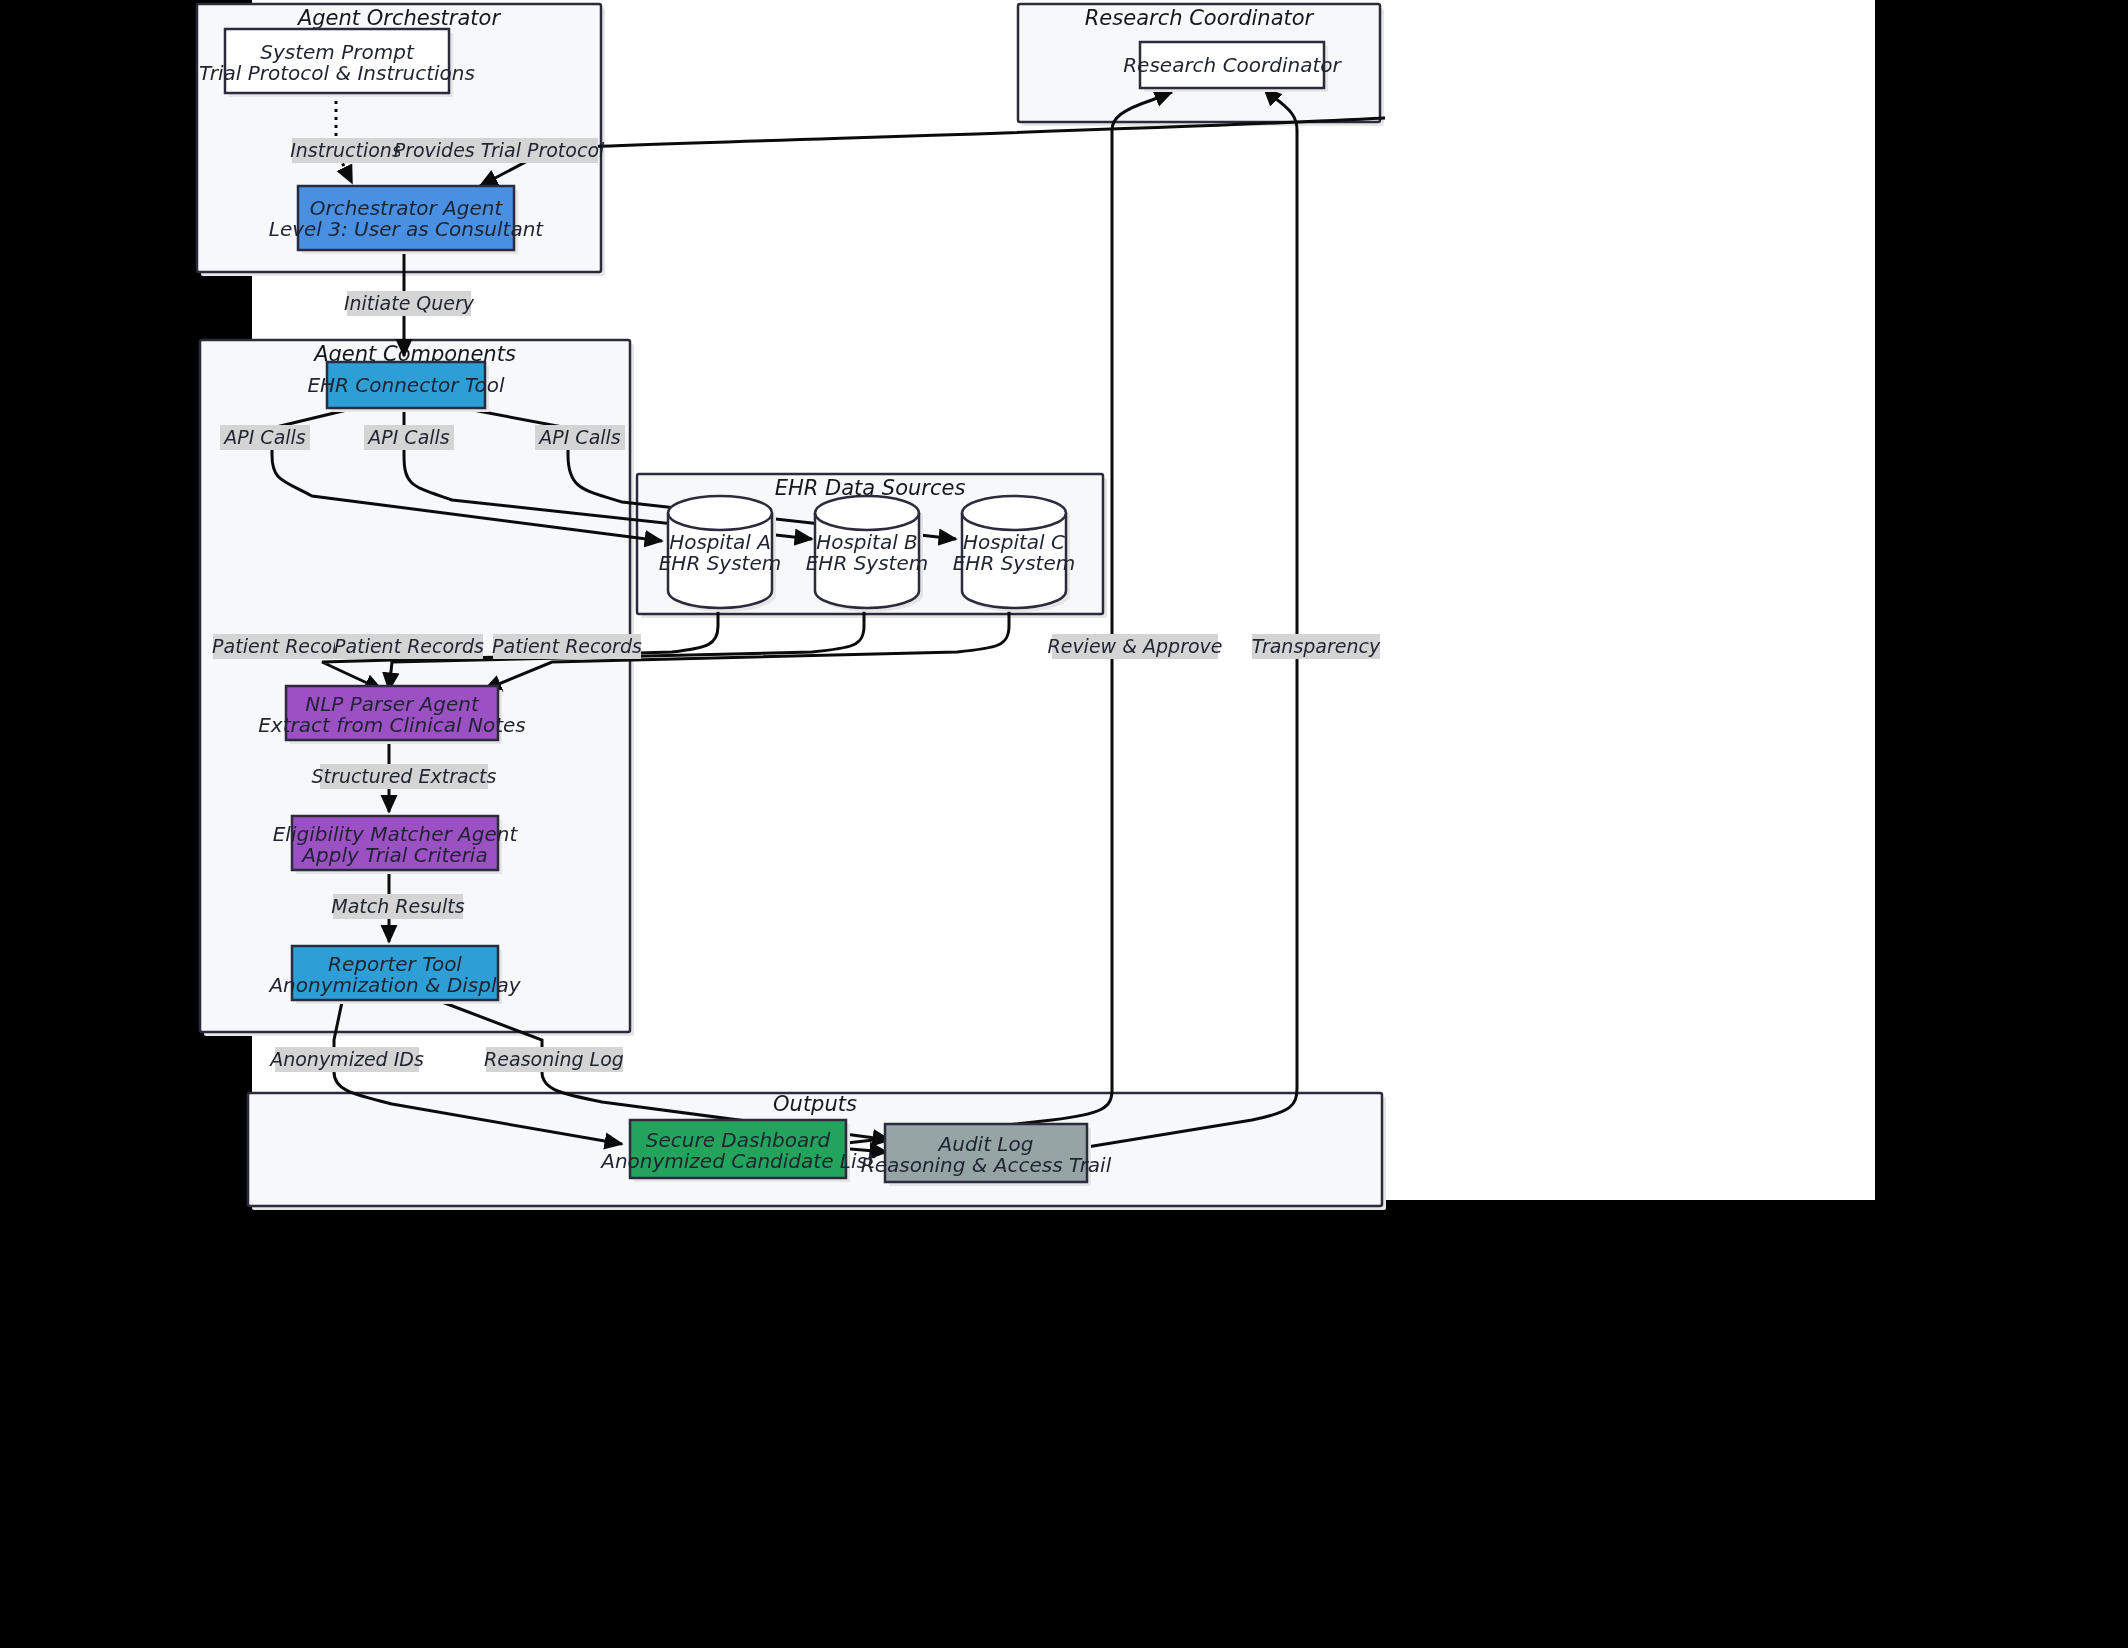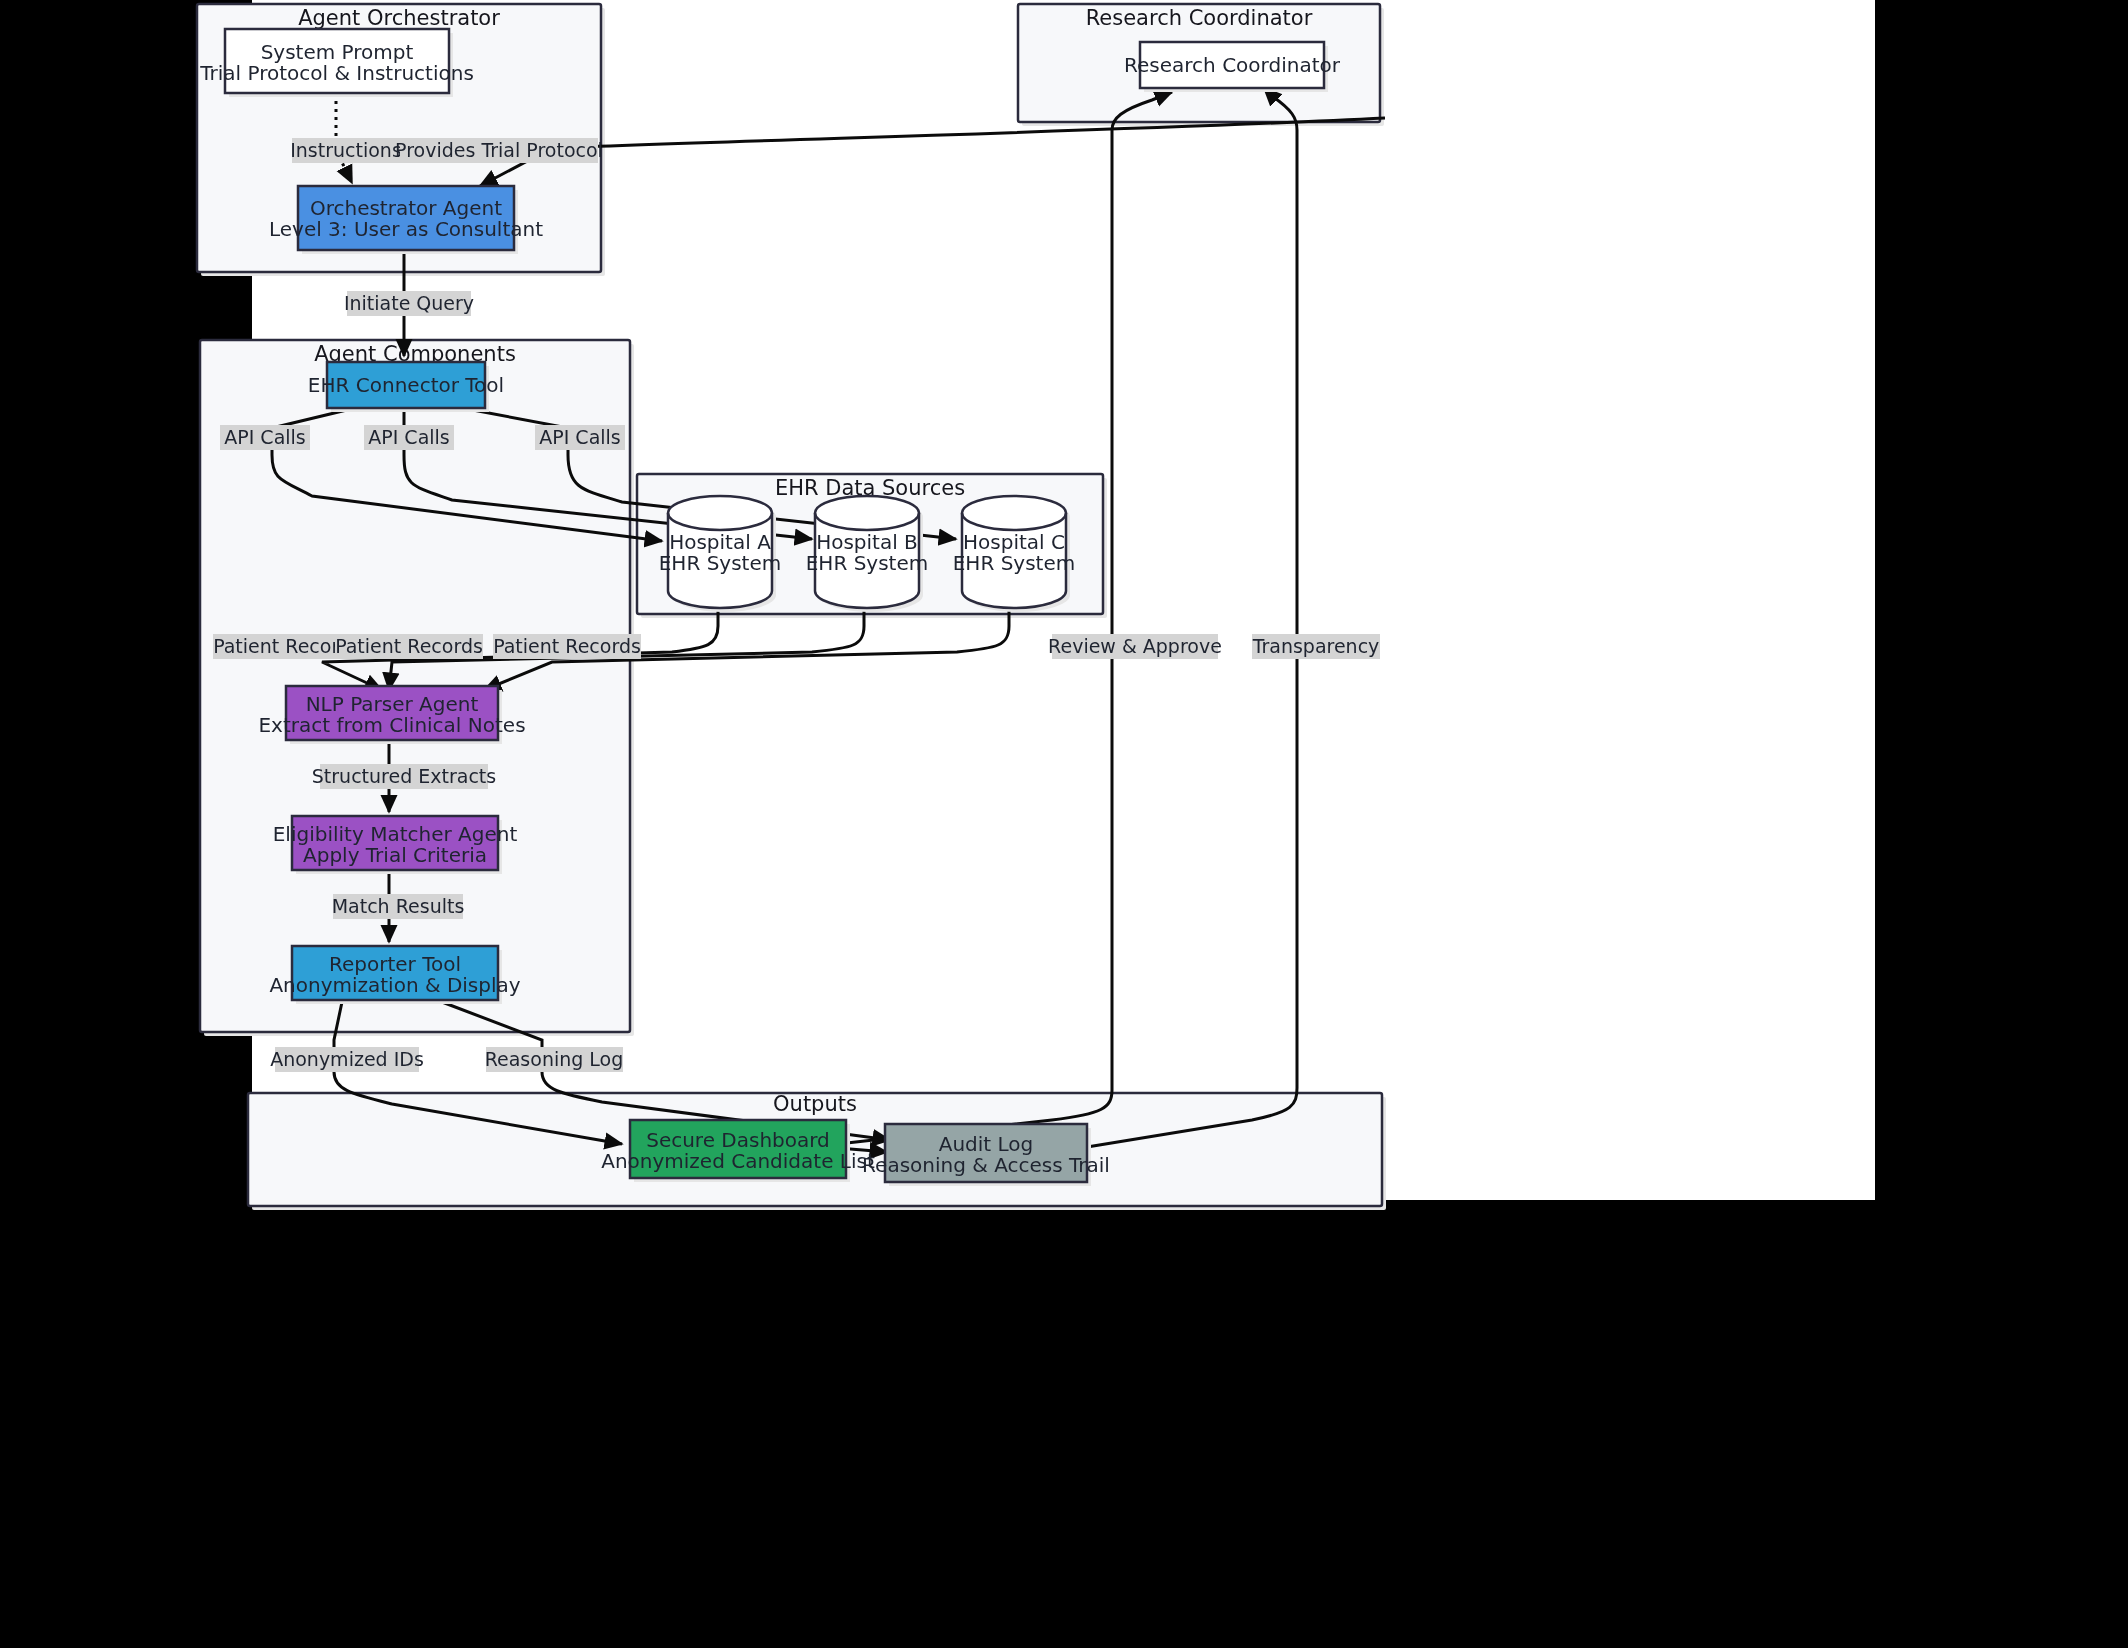--- a/index.html
+++ b/index.html
@@ -1,18 +1,18 @@
 <!DOCTYPE html>
 <html><head>
 <meta charset="utf-8">
 <style>
   html,body{margin:0;padding:0;background:#000;}
   body{width:2128px;height:1648px;overflow:hidden;
        font-family:"DejaVu Sans","Liberation Sans",sans-serif;}
-  #canvas{position:absolute;left:252px;top:0;width:1623px;height:1200px;background:#ffffff;}
+  #canvas{position:absolute;left:252px;top:0;width:1623px;height:1200px;background:#ffffff;font-style:italic;}
   svg{position:absolute;left:0;top:0;width:1623px;height:1648px;overflow:visible;}
   .cluster-rect{fill:#f7f8fa;stroke:#2b2b3d;stroke-width:2.5;}
   .cluster-title{font-size:21px;fill:#16161d;text-anchor:middle;}
   .node-rect{stroke:#2b2b3d;stroke-width:2.5;}
   .node-label{font-size:20px;fill:#1f2430;text-anchor:middle;dominant-baseline:middle;}
   .edge{fill:none;stroke:#0b0b0b;stroke-width:3;}
   .edge-dotted{fill:none;stroke:#0b0b0b;stroke-width:3;stroke-dasharray:3 5;}
   .edge-label-bg{fill:#d4d4d4;}
   .edge-label{font-size:19px;fill:#1f2430;text-anchor:middle;dominant-baseline:middle;}
   .shadow{fill:#e6e6e6;}

